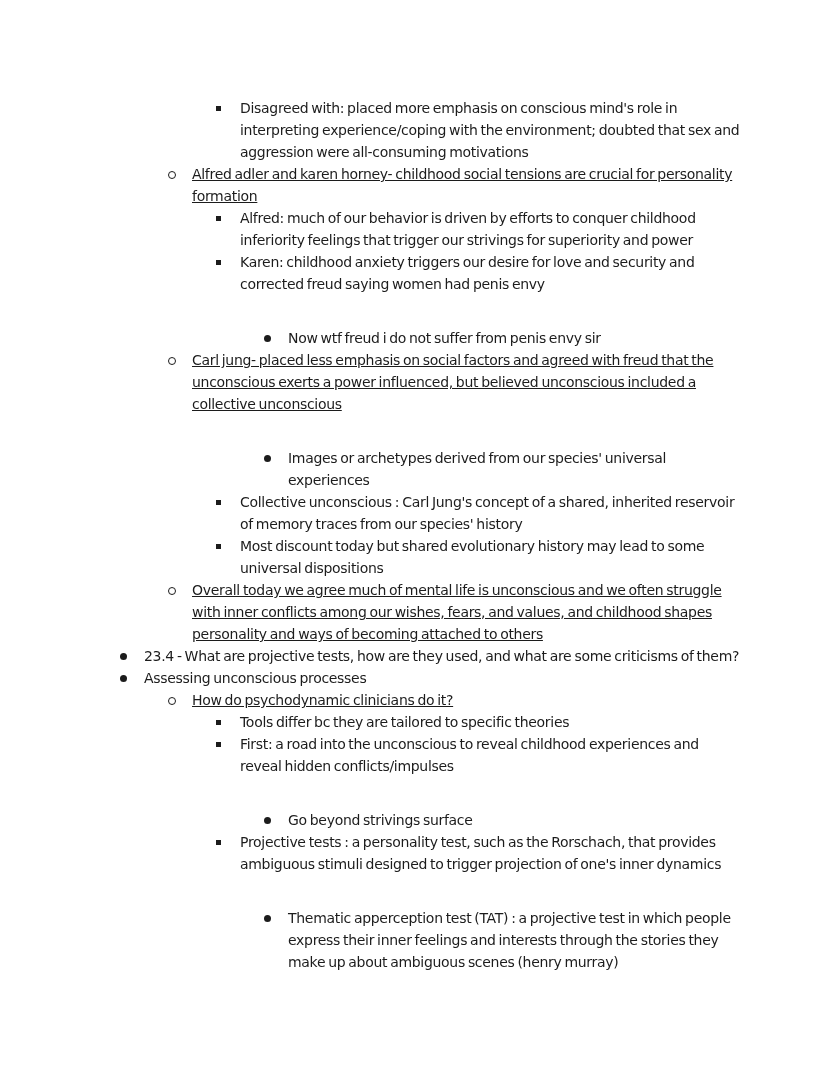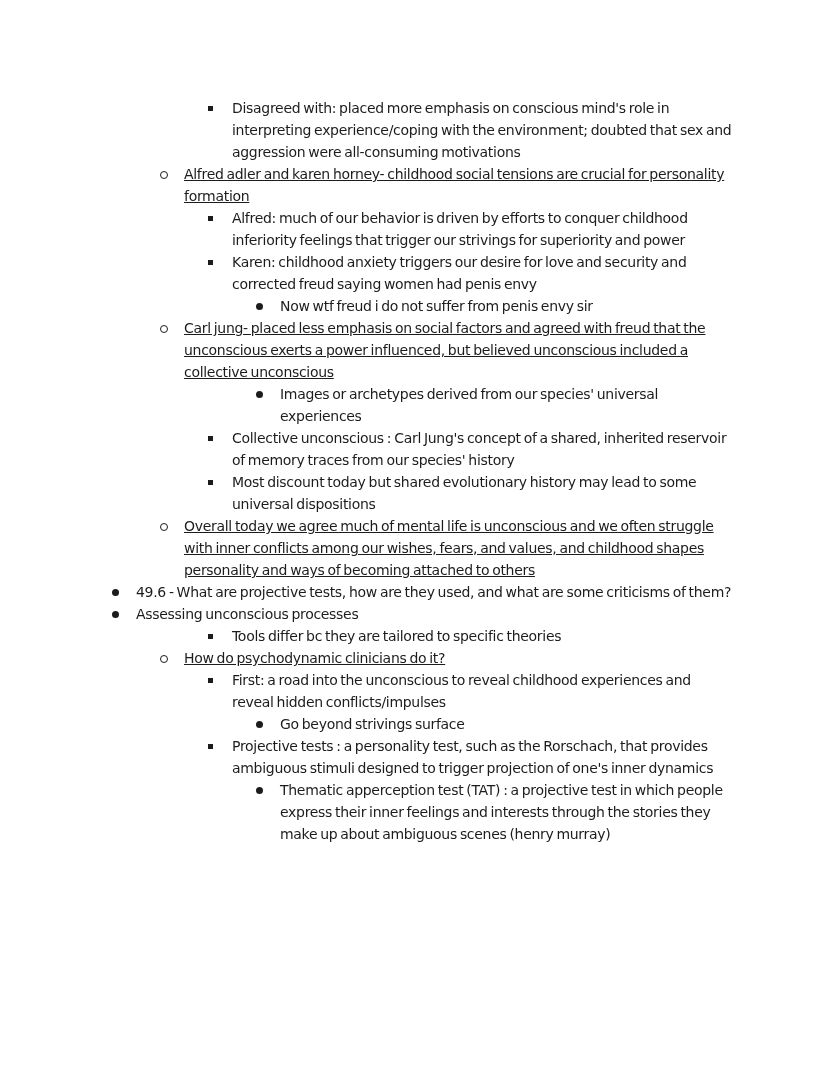--- a/index.html
+++ b/index.html
@@ -11,36 +11,36 @@
     position: relative;
     width: 828px;
     height: 1071px;
     background: #ffffff;
     overflow: hidden;
     font-family: "DejaVu Sans", "Liberation Sans", sans-serif;
     color: #1c1c1c;
   }
   .content {
     position: absolute;
-    left: 88px;
+    left: 96px;
     top: 97px;
     width: 644px;
   }
   .item {
     position: relative;
     font-size: 14px;
     line-height: 22px;
     letter-spacing: -0.3px;
     word-spacing: -1.2px;
   }
   .item .text { display: block; }
   .level-1 { padding-left: 48px; }
   .level-2 { padding-left: 96px; text-decoration: underline; }
   .level-3 { padding-left: 144px; }
-  .level-4 { padding-left: 192px; }
+  .level-4 { padding-left: 192px; margin-top: 32px; }
   .level-1 .bullet { left: 24px; }
   .level-2 .bullet { left: 72px; }
   .level-3 .bullet { left: 120px; }
   .level-4 .bullet { left: 168px; }
   .bullet {
     position: absolute;
     top: 8px;
     display: inline-block;
   }
   .bullet.disc {
@@ -103,33 +103,33 @@
       <div class="item level-3">
         <span class="bullet square"></span>
         <span class="text">Most discount today but shared evolutionary history may lead to some universal dispositions</span>
       </div>
       <div class="item level-2">
         <span class="bullet circle"></span>
         <span class="text">Overall today we agree much of mental life is unconscious and we often struggle with inner conflicts among our wishes, fears, and values, and childhood shapes personality and ways of becoming attached to others</span>
       </div>
       <div class="item level-1">
         <span class="bullet disc"></span>
-        <span class="text">49.6 - What are projective tests, how are they used, and what are some criticisms of them?</span>
+        <span class="text">23.4 - What are projective tests, how are they used, and what are some criticisms of them?</span>
       </div>
       <div class="item level-1">
         <span class="bullet disc"></span>
         <span class="text">Assessing unconscious processes</span>
       </div>
+      <div class="item level-2">
+        <span class="bullet circle"></span>
+        <span class="text">How do psychodynamic clinicians do it?</span>
+      </div>
       <div class="item level-3">
         <span class="bullet square"></span>
         <span class="text">Tools differ bc they are tailored to specific theories</span>
-      </div>
-      <div class="item level-2">
-        <span class="bullet circle"></span>
-        <span class="text">How do psychodynamic clinicians do it?</span>
       </div>
       <div class="item level-3">
         <span class="bullet square"></span>
         <span class="text">First: a road into the unconscious to reveal childhood experiences and reveal hidden conflicts/impulses</span>
       </div>
       <div class="item level-4">
         <span class="bullet disc"></span>
         <span class="text">Go beyond strivings surface</span>
       </div>
       <div class="item level-3">

